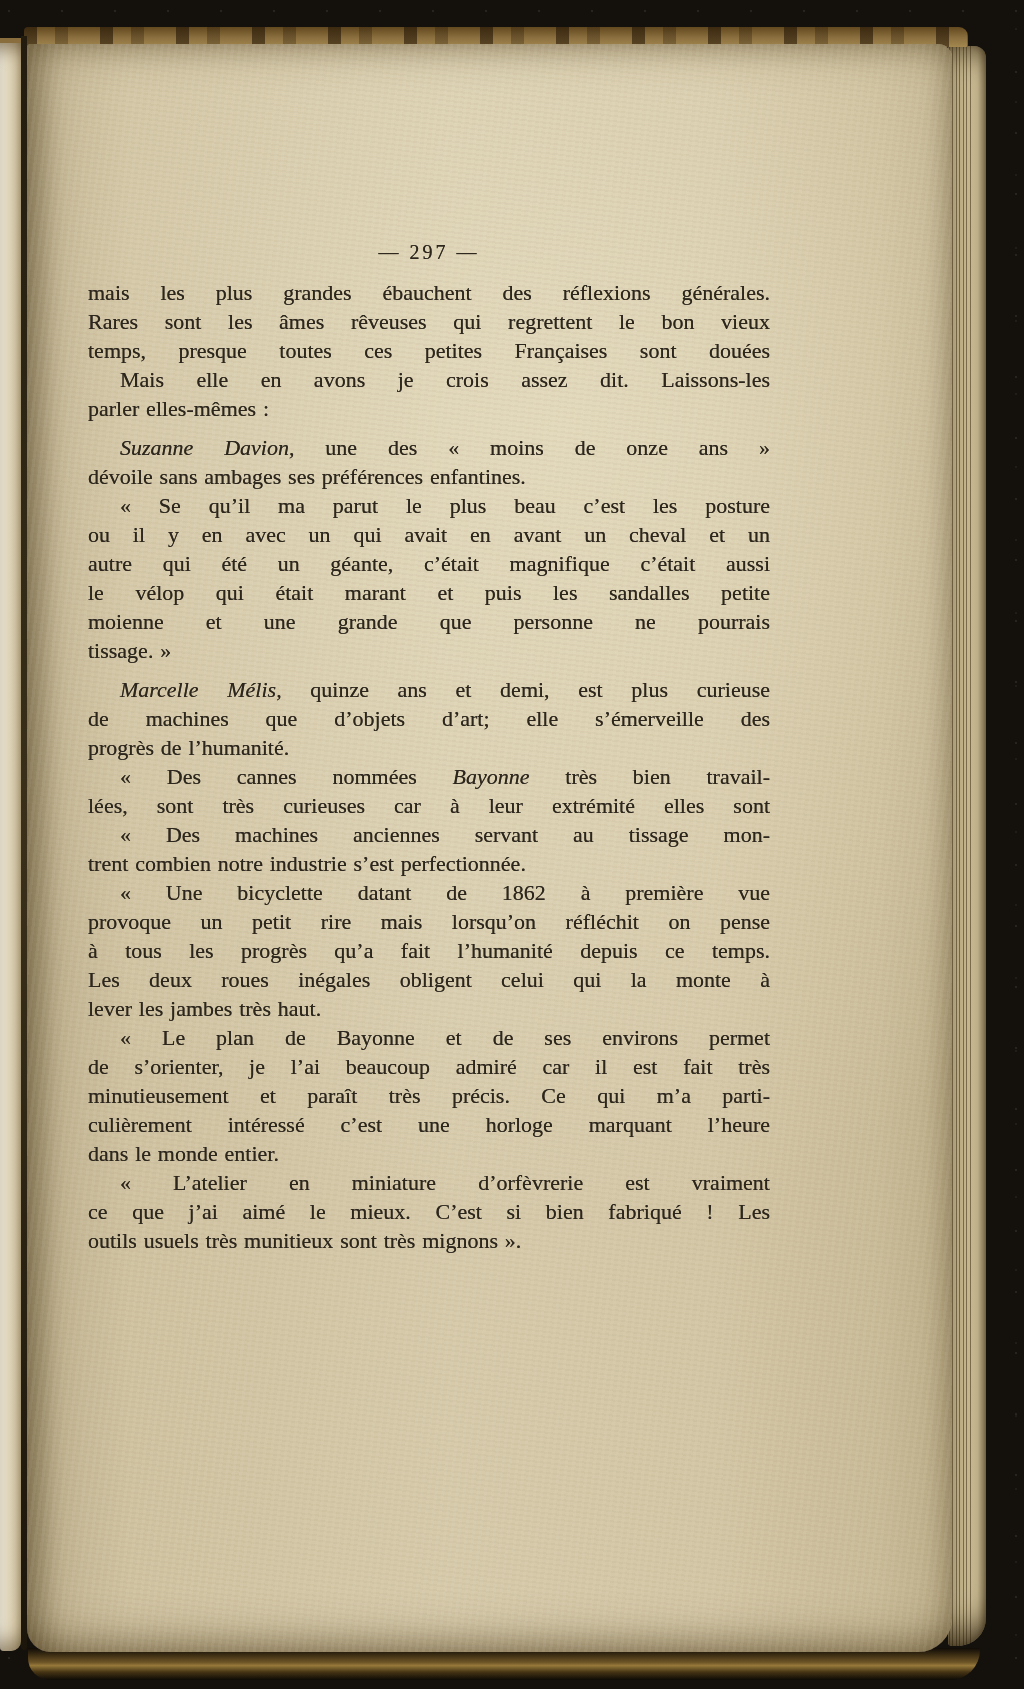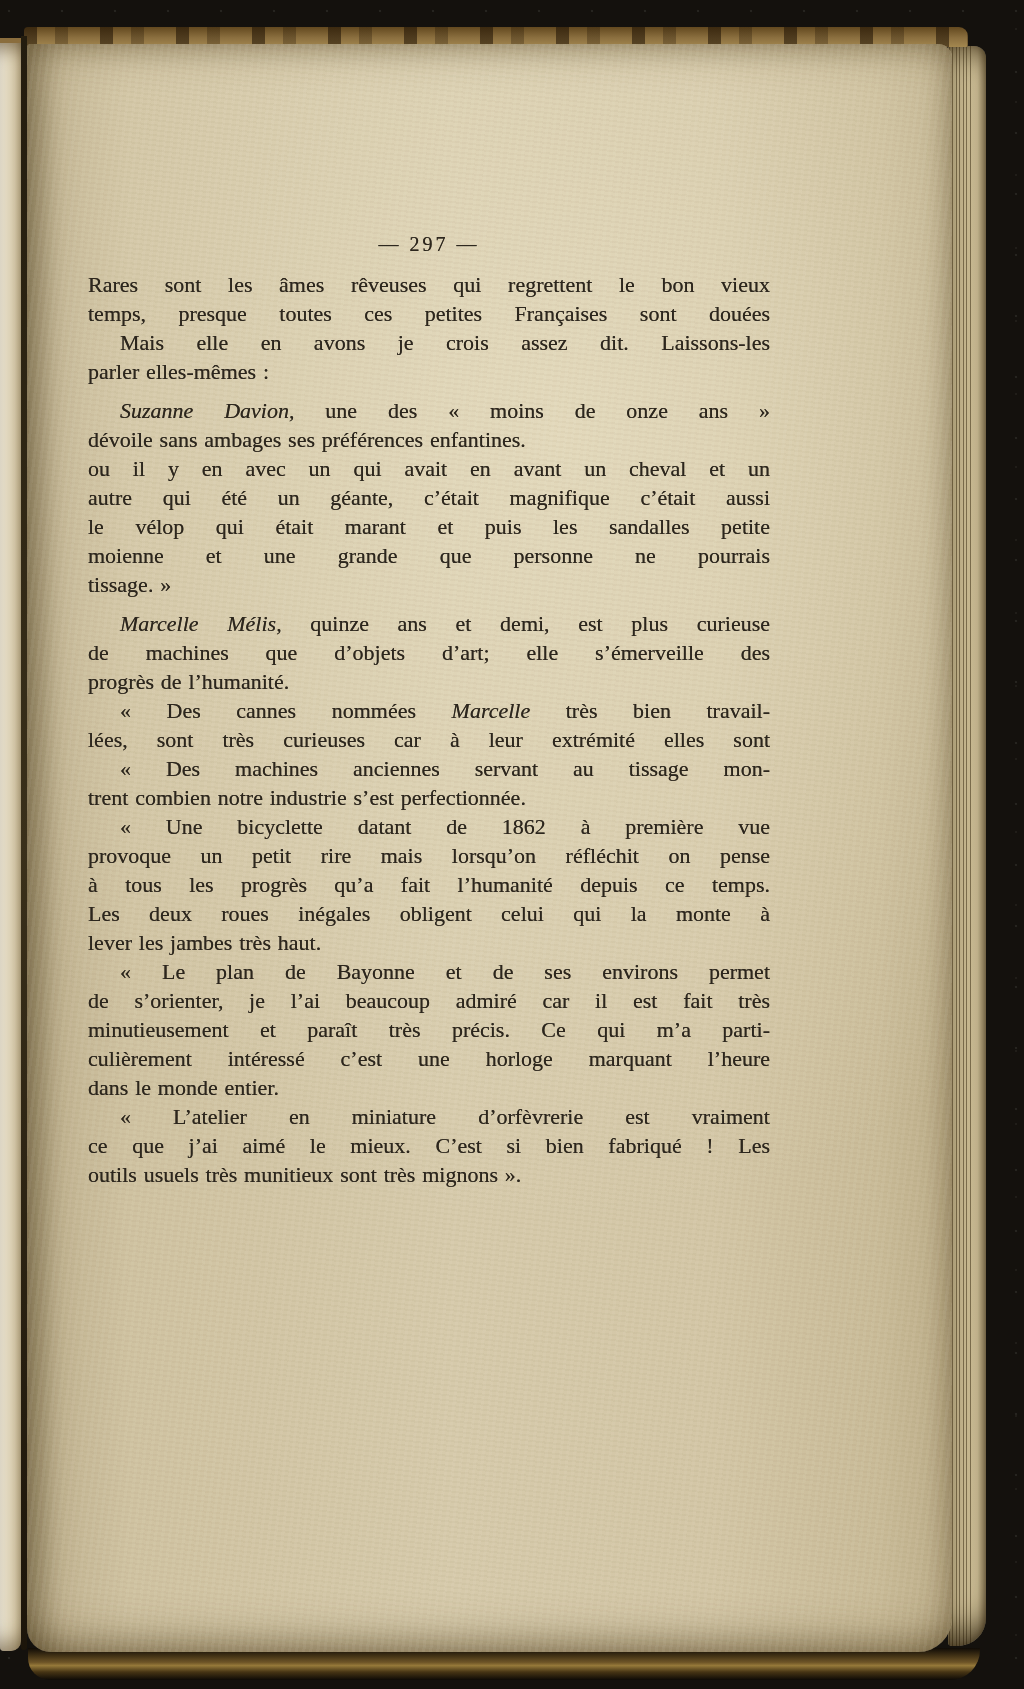--- a/index.html
+++ b/index.html
@@ -91,21 +91,21 @@
   }
   .grain{
     position:absolute;inset:0;border-radius:inherit;pointer-events:none;
     background-image:
       repeating-linear-gradient(7deg, rgba(120,100,60,.045) 0 2px, rgba(0,0,0,0) 2px 5px),
       repeating-linear-gradient(97deg, rgba(255,255,240,.05) 0 3px, rgba(0,0,0,0) 3px 7px);
   }
 
   
   .content{
-    position:absolute;left:61px;top:188px;width:682px;
+    position:absolute;left:61px;top:196px;width:682px;
     color:var(--ink);
   }
   .page-number{
     text-align:center;
     font-size:20px;line-height:24px;letter-spacing:3px;
     margin:0 0 14px 0;
     text-shadow:0 0 .5px rgba(44,38,29,.8);
   }
   .block{margin:0;}
   .block + .block{margin-top:10px;}
@@ -131,39 +131,41 @@
   <div class="deckle-top"></div>
   <div class="left-sliver"></div>
   <div class="gutter-line"></div>
 
   <div class="page">
     <div class="grain"></div>
     <div class="content">
       <div class="page-number">— 297 —</div>
       <div>
           <div class="block">
+            <div class="line"><span>mais les plus grandes ébauchent des réflexions générales.</span></div>
             <div class="line"><span>Rares sont les âmes rêveuses qui regrettent le bon vieux</span></div>
             <div class="line"><span>temps, presque toutes ces petites Françaises sont douées</span></div>
             <div class="line indent"><span>Mais elle en avons je crois assez dit. Laissons-les</span></div>
             <div class="line last"><span>parler elles-mêmes :</span></div>
           </div>
           <div class="block">
             <div class="line indent"><span class="it">Suzanne Davion,</span><span> une des « moins de onze ans »</span></div>
             <div class="line last"><span>dévoile sans ambages ses préférences enfantines.</span></div>
+            <div class="line indent"><span>« Se qu’il ma parut le plus beau c’est les posture</span></div>
             <div class="line"><span>ou il y en avec un qui avait en avant un cheval et un</span></div>
             <div class="line"><span>autre qui été un géante, c’était magnifique c’était aussi</span></div>
             <div class="line"><span>le vélop qui était marant et puis les sandalles petite</span></div>
             <div class="line"><span>moienne et une grande que personne ne pourrais</span></div>
             <div class="line last"><span>tissage. »</span></div>
           </div>
           <div class="block">
             <div class="line indent"><span class="it">Marcelle Mélis,</span><span> quinze ans et demi, est plus curieuse</span></div>
             <div class="line"><span>de machines que d’objets d’art; elle s’émerveille des</span></div>
             <div class="line last"><span>progrès de l’humanité.</span></div>
-            <div class="line indent"><span>« Des cannes nommées </span><span class="it">Marcelle</span><span> très bien travail-</span></div>
+            <div class="line indent"><span>« Des cannes nommées </span><span class="it">Bayonne</span><span> très bien travail-</span></div>
             <div class="line"><span>lées, sont très curieuses car à leur extrémité elles sont</span></div>
             <div class="line indent"><span>« Des machines anciennes servant au tissage mon-</span></div>
             <div class="line last"><span>trent combien notre industrie s’est perfectionnée.</span></div>
             <div class="line indent"><span>« Une bicyclette datant de 1862 à première vue</span></div>
             <div class="line"><span>provoque un petit rire mais lorsqu’on réfléchit on pense</span></div>
             <div class="line"><span>à tous les progrès qu’a fait l’humanité depuis ce temps.</span></div>
             <div class="line"><span>Les deux roues inégales obligent celui qui la monte à</span></div>
             <div class="line last"><span>lever les jambes très haut.</span></div>
             <div class="line indent"><span>« Le plan de Bayonne et de ses environs permet</span></div>
             <div class="line"><span>de s’orienter, je l’ai beaucoup admiré car il est fait très</span></div>

